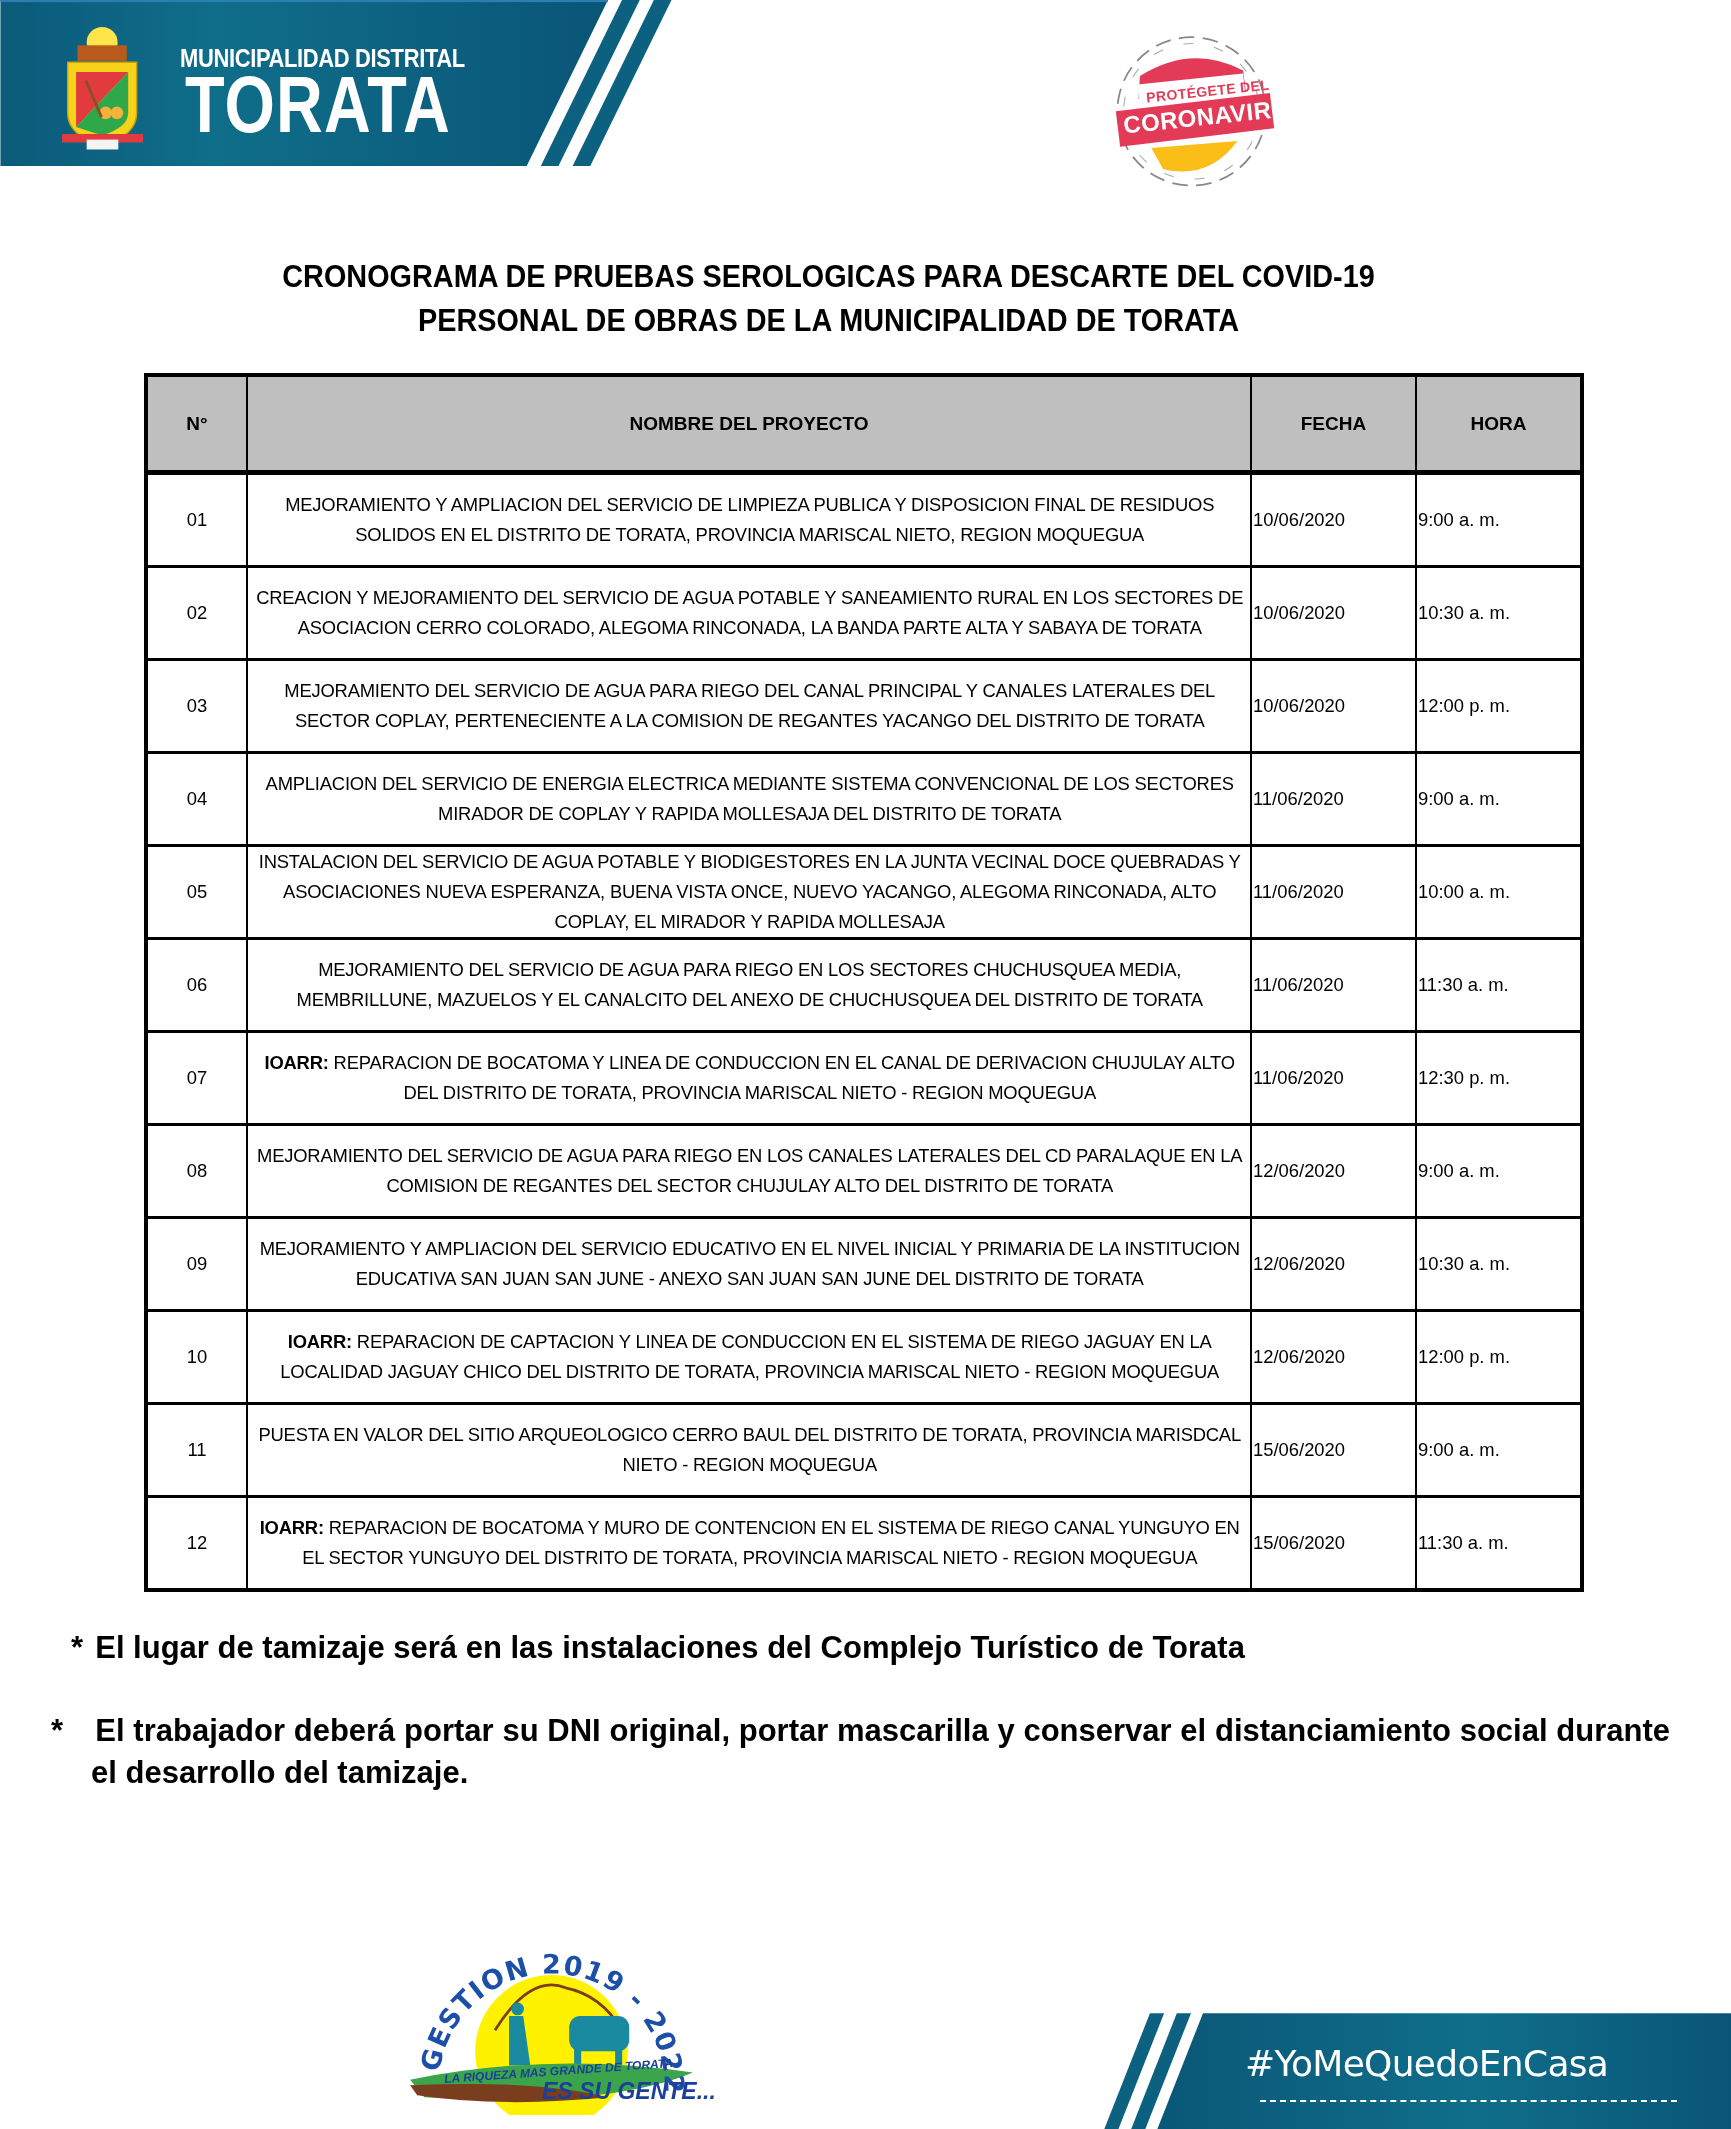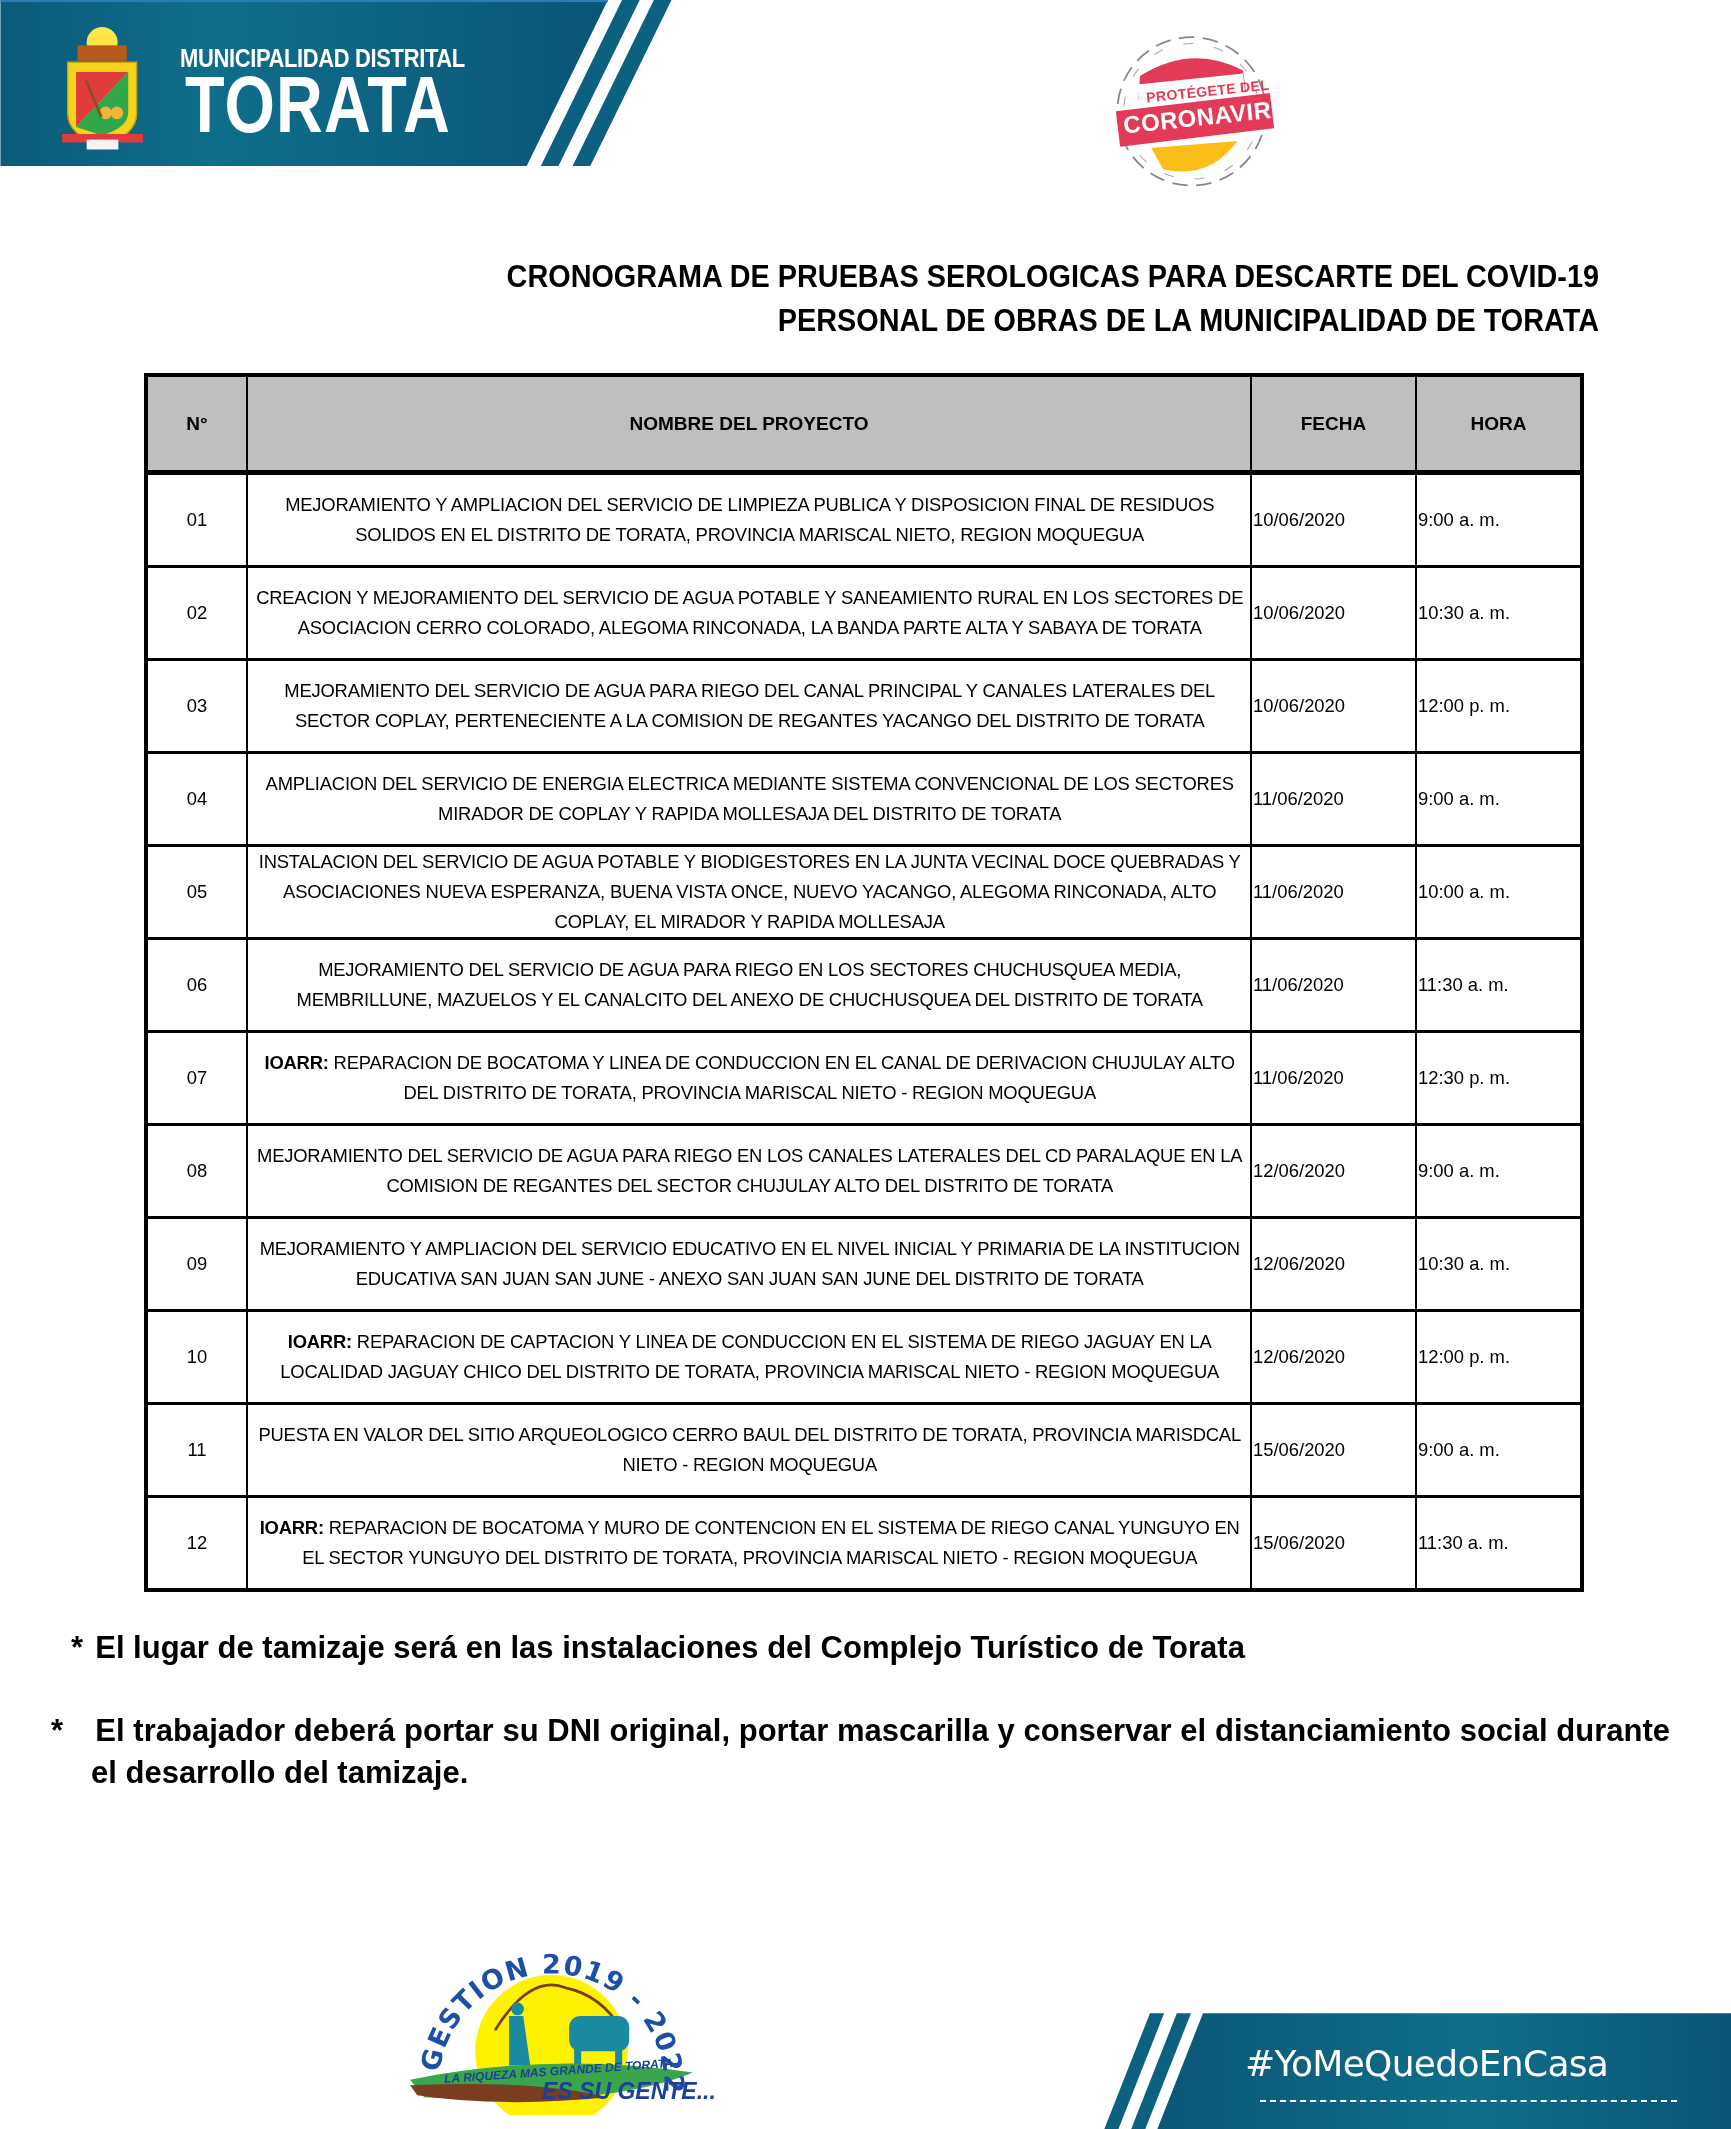--- a/index.html
+++ b/index.html
@@ -16,21 +16,21 @@
               font-size: 79px; line-height: 79px; letter-spacing: 1.4px; transform: scaleX(0.82); transform-origin: left top; white-space: nowrap; }
 
   
   .badge { position: absolute; left: 1096px; top: 28px; width: 191px; height: 166px; }
   .badge-line1 { position: absolute; left: 50px; top: 55px; color: #e23a57; font-weight: bold; font-size: 14px;
                  transform: rotate(-6deg); white-space: nowrap; letter-spacing: 0.4px; }
   .badge-line2 { position: absolute; left: 27px; top: 74px; color: #fff; font-weight: bold; font-size: 24px;
                  transform: rotate(-6deg); white-space: nowrap; letter-spacing: 0.4px; }
 
   
-  .title { position: absolute; left: 0; top: 255px; width: 1657px; text-align: right; font-weight: bold;
+  .title { position: absolute; left: 0; top: 255px; width: 1657px; text-align: center; font-weight: bold;
            font-size: 31px; line-height: 44px; }
   .title div { transform: scaleX(0.93); }
 
   
   table.sched { position: absolute; left: 144px; top: 373px; width: 1440px; border-collapse: collapse;
                 font-family: "Liberation Sans", sans-serif; }
   table.sched th, table.sched td { border: 2.1px solid #000; }
   table.sched { border: 4.2px solid #000; }
   table.sched thead th { background: #bfbfbf; height: 91px; font-size: 19px; font-weight: bold; text-align: center;
                          border-bottom: 5px solid #000; }

